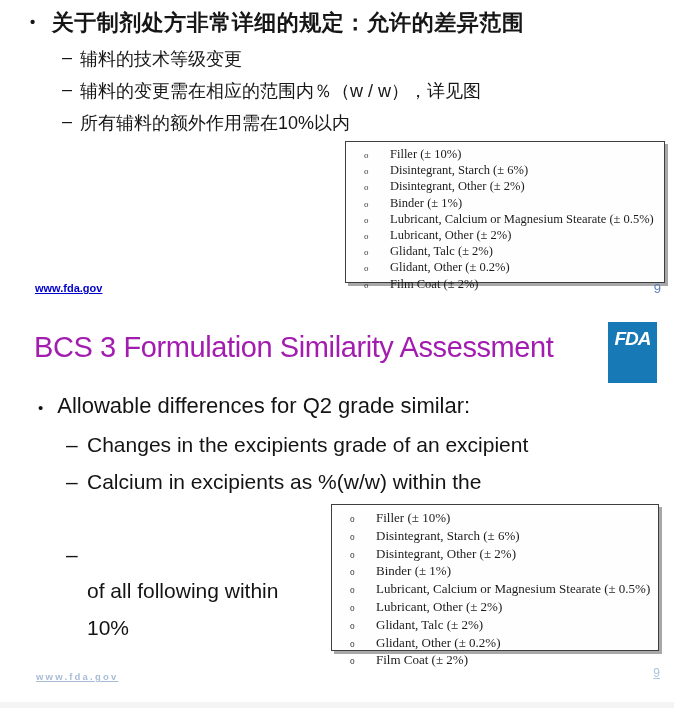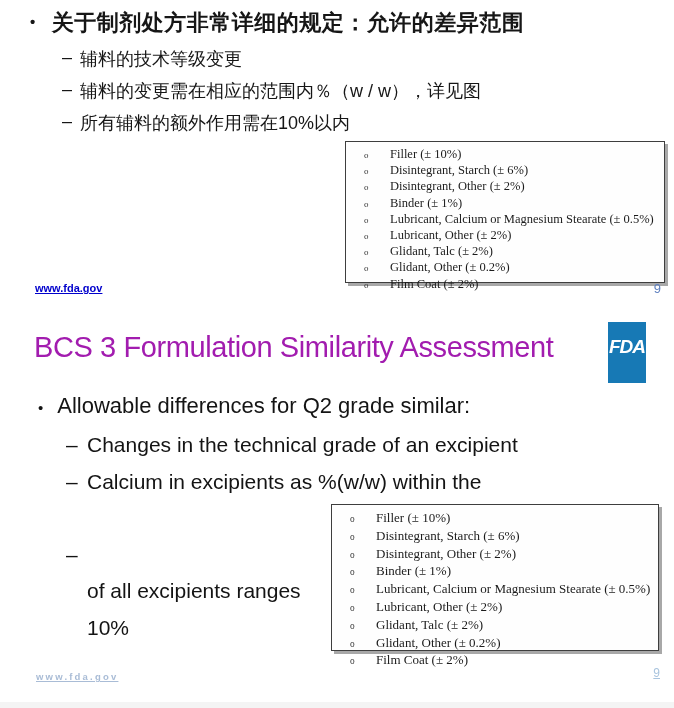--- a/index.html
+++ b/index.html
@@ -29,23 +29,23 @@
   .xbox2 .xrow{line-height:15.8px;}
   .xrow{display:flex;align-items:baseline;}
   .xbullet{font-size:.72em;width:26px;flex:0 0 26px;color:#333;}
   
   .s1-link{left:35px;top:282px;color:#0000cc;font-size:11px;font-weight:700;text-decoration:underline;}
   .s1-page{right:13px;top:281px;color:#5d7fbf;font-size:13px;}
   .s2-link{left:36px;top:671px;color:#a9bcd6;font-size:9.5px;letter-spacing:2.2px;font-weight:600;}
   .s2-page{right:14px;top:666px;color:#a9c4de;font-size:12px;text-decoration:underline;}
   
   .fda-logo{
-    left:608px;top:322px;width:38px;height:61px;background:#1779b5;
+    left:608px;top:322px;width:49px;height:61px;background:#1779b5;
     color:#ffffff;font-weight:700;font-size:19px;letter-spacing:-1px;
-    display:flex;justify-content:center;align-items:flex-start;padding-top:14px;box-sizing:border-box;
+    display:flex;justify-content:center;align-items:flex-start;padding-top:6px;box-sizing:border-box;
     font-style:italic;
   }
   .s2-title{left:34px;top:331px;color:#a21caf;font-size:29px;font-weight:500;letter-spacing:-.4px;width:570px;}
   .s2-bullet-row{left:38px;top:393px;display:flex;gap:14px;color:#141414;font-size:22px;}
   .s2-bullet-glyph{font-size:15px;line-height:30px;}
   .s2-subs{left:66px;top:433px;width:560px;color:#141414;font-size:21px;}
   .s2-line{height:36.5px;display:flex;}
   .s2-line .dash{width:21px;flex:0 0 21px;}
   .s2-line .indent{width:21px;flex:0 0 21px;}
   
@@ -124,35 +124,35 @@
   <div class="abs s2-title">BCS 3 Formulation Similarity Assessment</div>
 
   <div class="abs s2-bullet-row">
     <span class="s2-bullet-glyph">•</span>
     <span>Allowable differences for Q2 grade similar:</span>
   </div>
 
   <div class="abs s2-subs">
     <div class="s2-line">
       <span class="dash">–</span>
-      <span>Changes in the technical grade of an excipient</span>
+      <span>Changes in the excipients grade of an excipient</span>
     </div>
     <div class="s2-line">
       <span class="dash">–</span>
       <span>Calcium in excipients as %(w/w) within the</span>
     </div>
     <div class="s2-line">
       <span class="indent"></span>
     </div>
     <div class="s2-line">
       <span class="dash">–</span>
     </div>
     <div class="s2-line">
       <span class="indent"></span>
-      <span>of all excipients ranges</span>
+      <span>of all following within</span>
     </div>
     <div class="s2-line">
       <span class="indent"></span>
       <span>10%</span>
     </div>
   </div>
 
   <div class="abs xbox xbox2">
 
   <div class="xrow">

